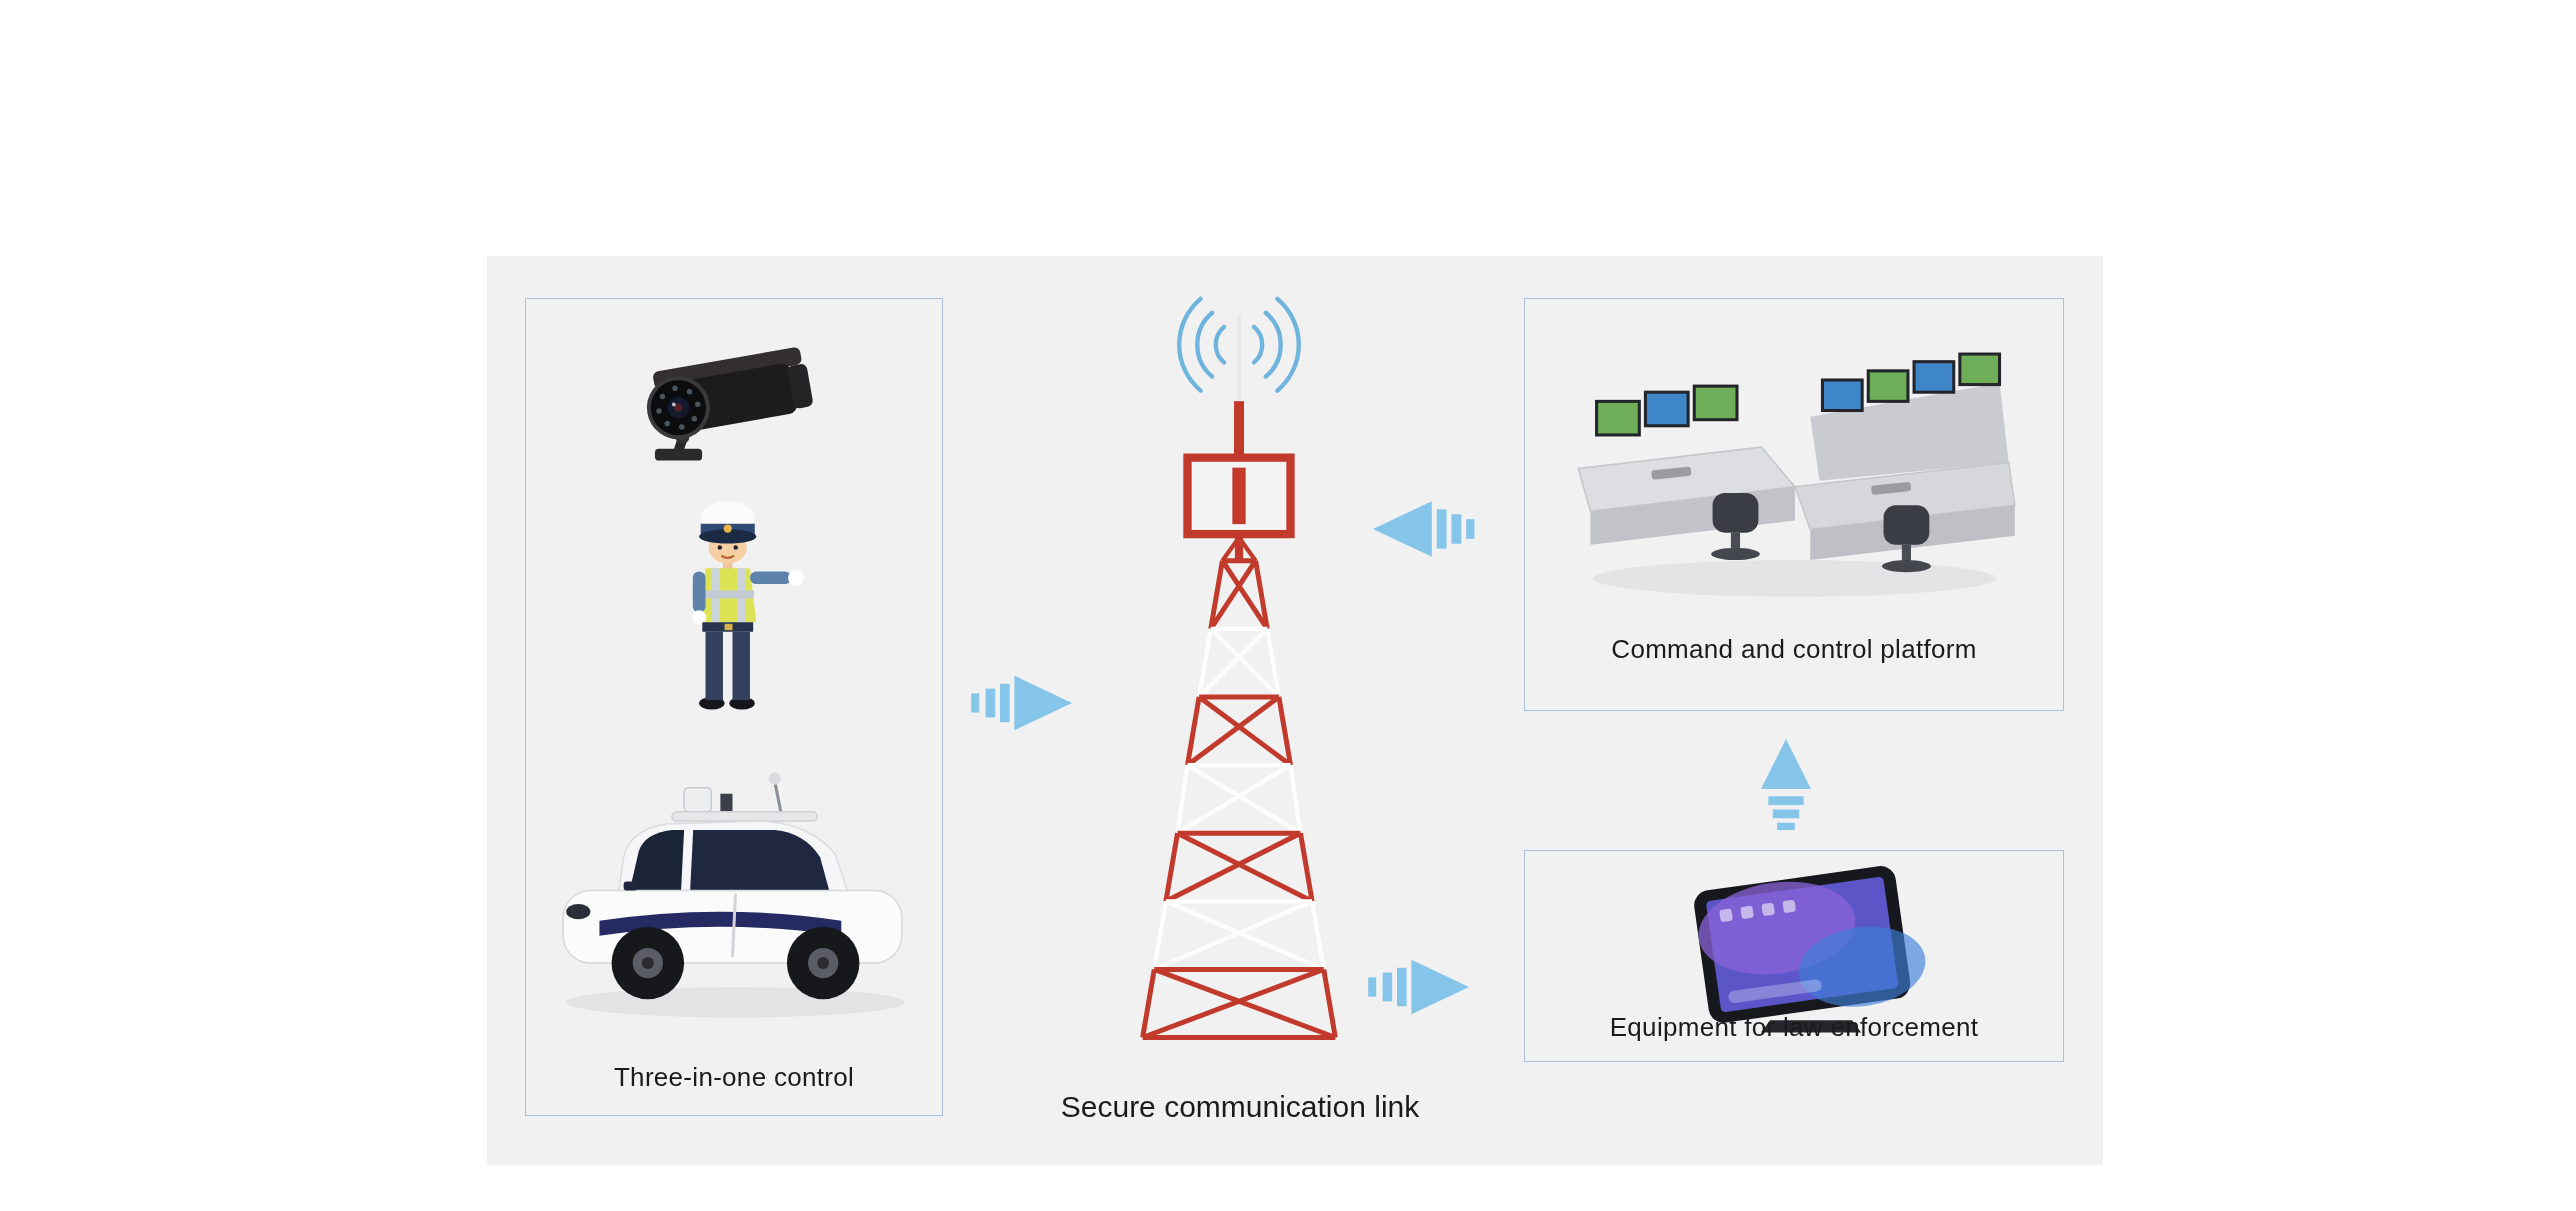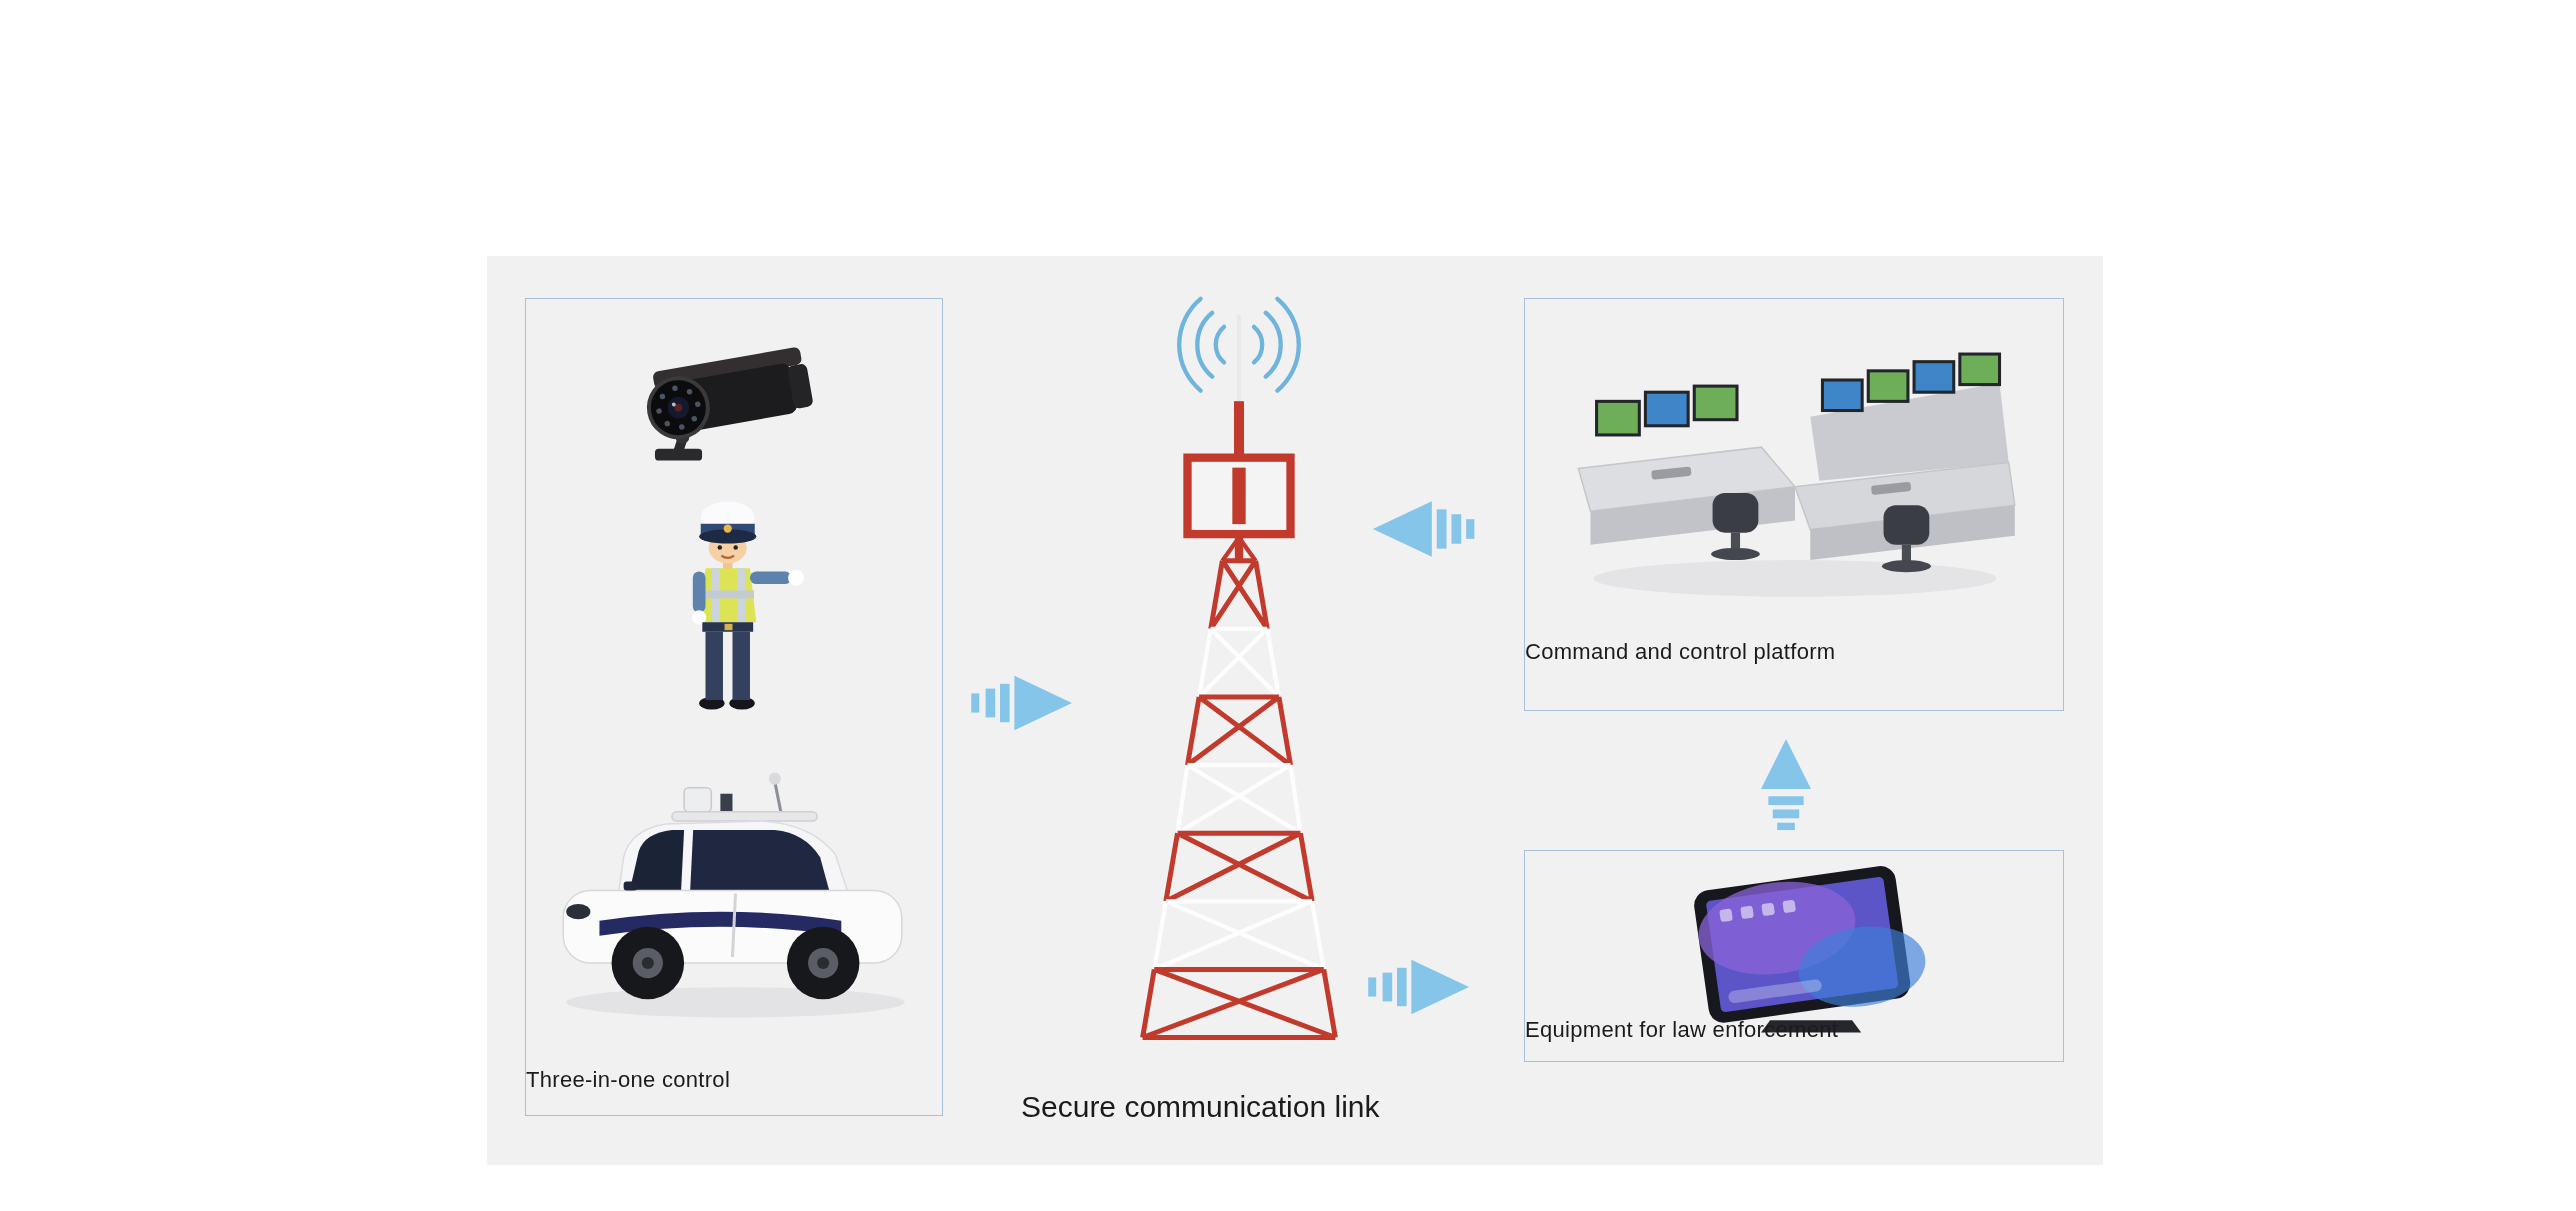--- a/index.html
+++ b/index.html
@@ -4,25 +4,25 @@
 <style>
   * { margin:0; padding:0; box-sizing:border-box; }
   html,body { background:#ffffff; }
   body { font-family:"Liberation Sans", sans-serif; }
   .canvas { position:relative; width:2576px; height:1212px; background:#ffffff; overflow:hidden; }
   .panel { position:absolute; left:487px; top:256px; width:1616px; height:909px; background:#f1f1f2; }
   .dbox { position:absolute; border:1.9px solid #a9c0dc; }
   .box-three { left:38px; top:42px; width:418px; height:818px; }
   .box-command { left:1037px; top:42px; width:540px; height:413px; }
   .box-equipment { left:1037px; top:594px; width:540px; height:212px; }
-  .caption { position:absolute; left:0; right:0; font-size:22px; color:#1b1b1d; letter-spacing:0.3px; }
+  .caption { position:absolute; left:0; right:0; text-align:center; font-size:26px; color:#1b1b1d; letter-spacing:0.3px; }
   .cap-three { bottom:22.5px; }
   .cap-command { bottom:45px; }
   .cap-equipment { bottom:18px; }
-  .cap-tower { position:absolute; left:534px; top:834px; width:438px; text-align:left; font-size:30px; color:#1b1b1d; }
+  .cap-tower { position:absolute; left:534px; top:834px; width:438px; text-align:center; font-size:30px; color:#1b1b1d; }
   .abs { position:absolute; }
   svg { display:block; }
 </style>
 </head>
 <body>
 
 <div class="canvas">
   <div class="panel">
 
     <div class="dbox box-three">

